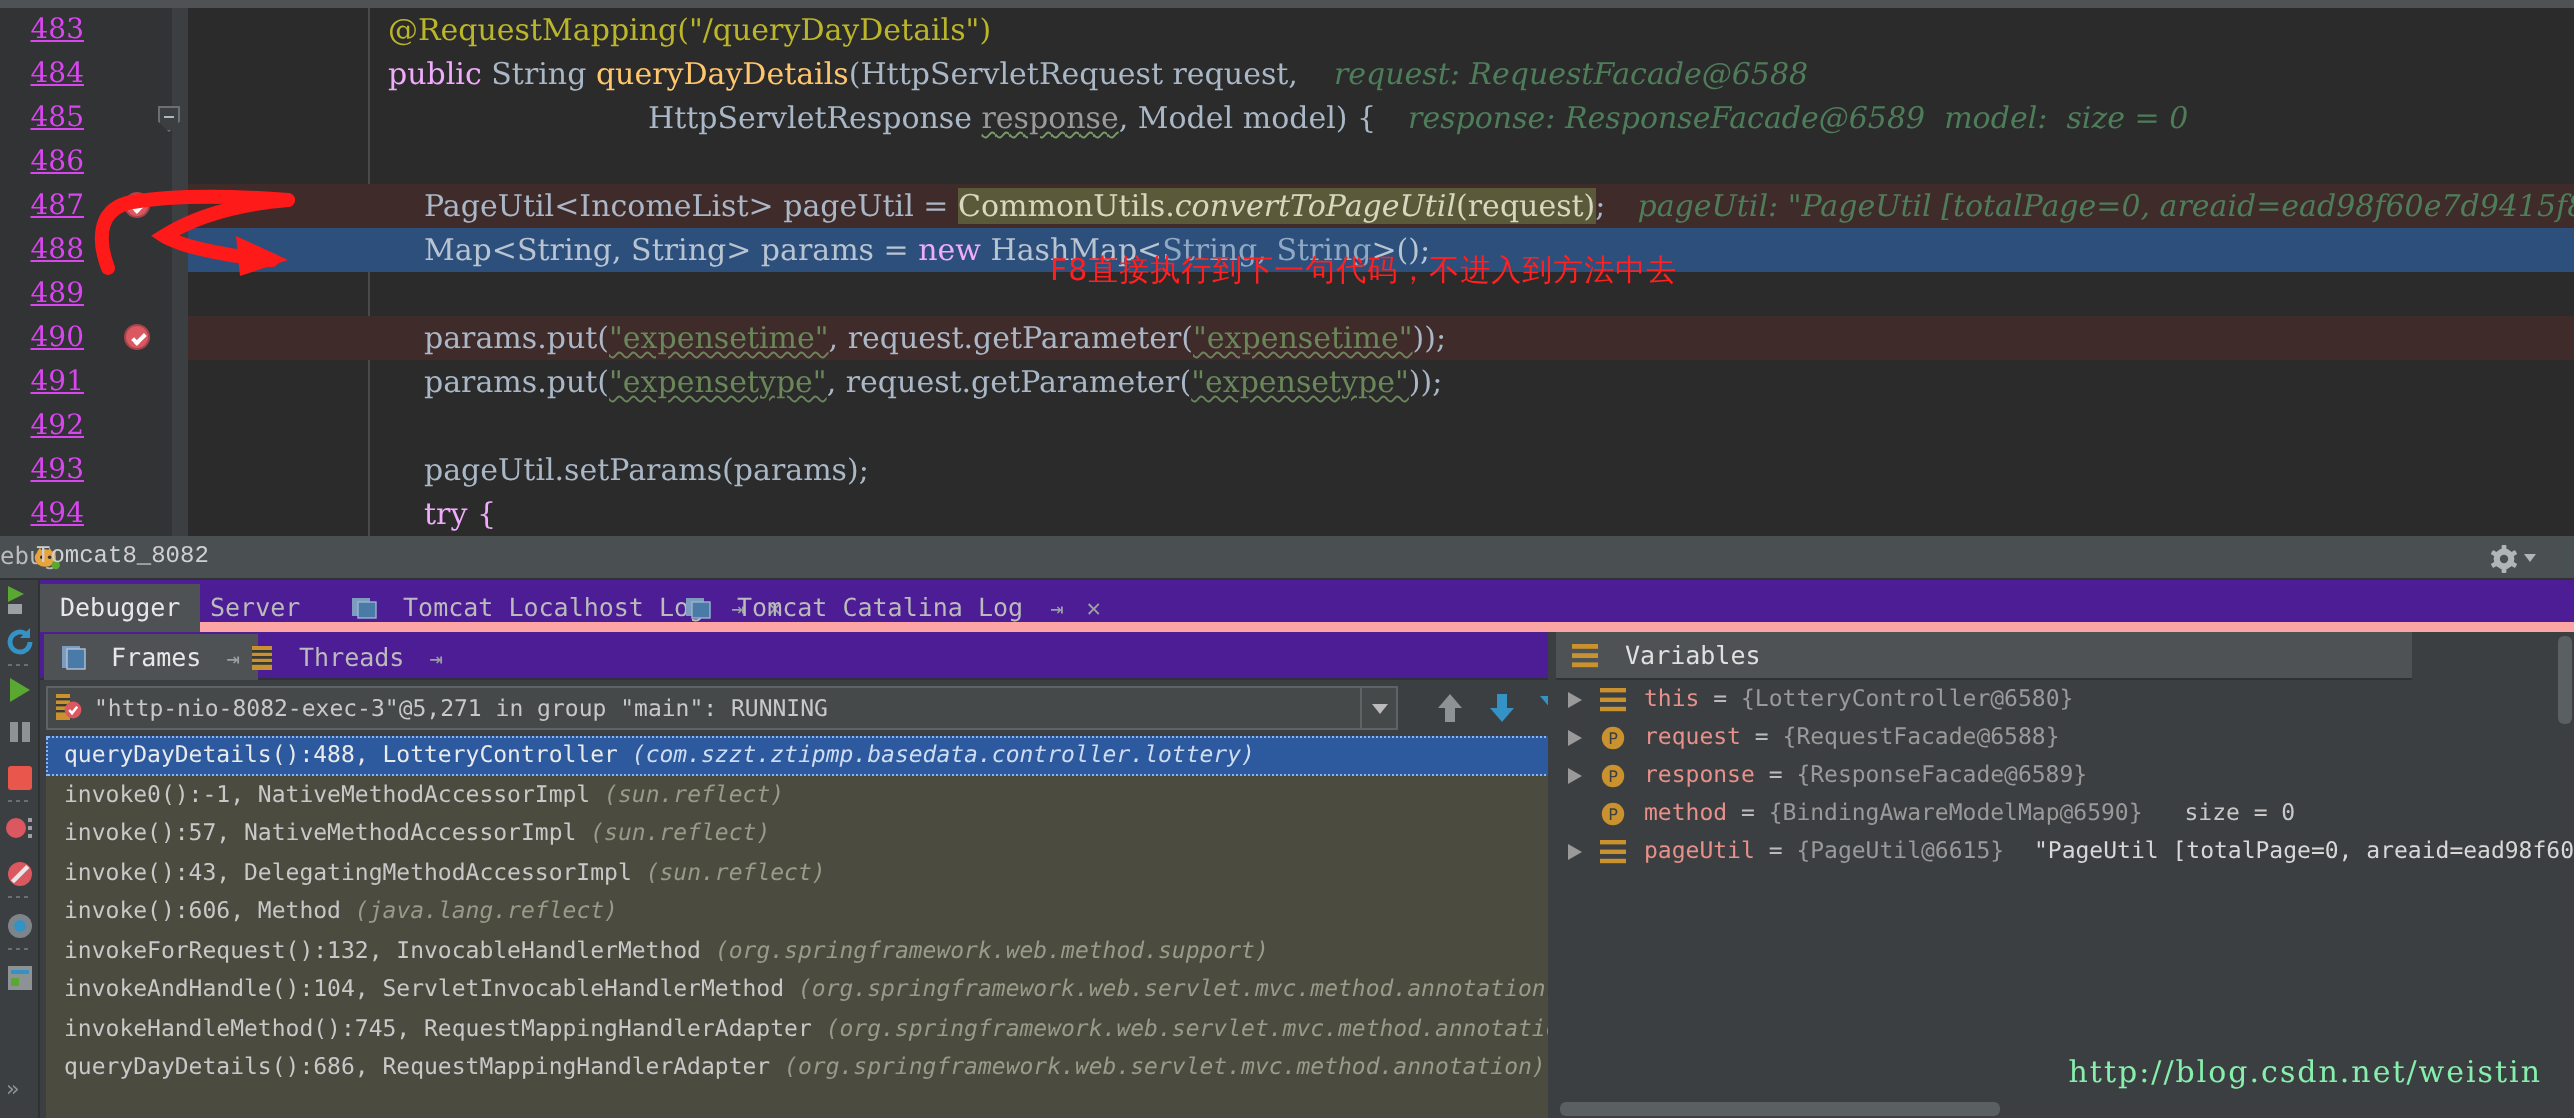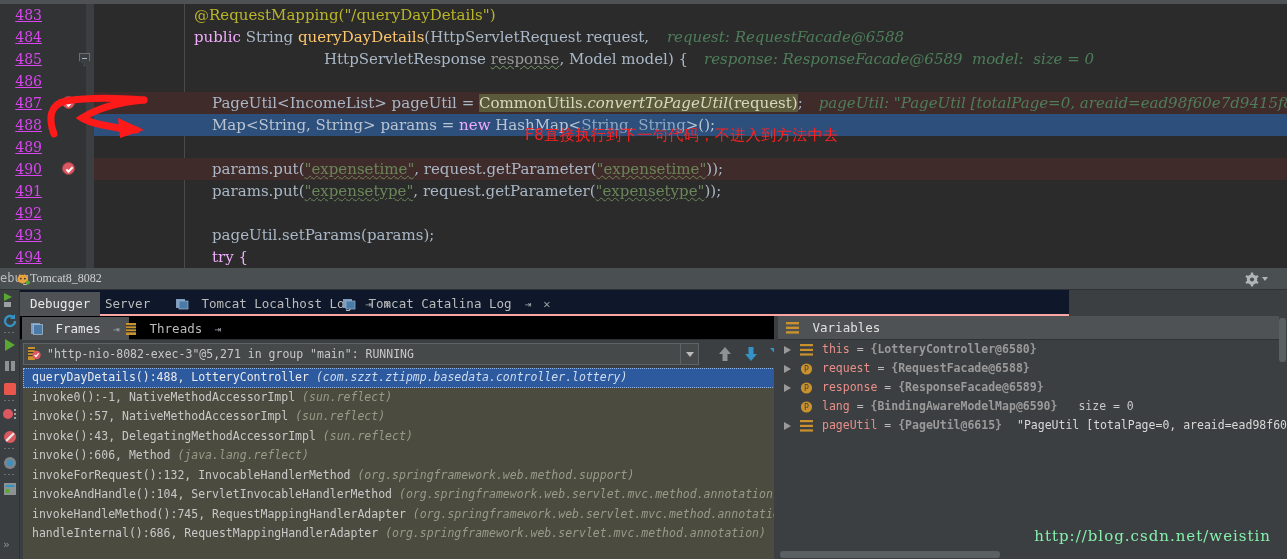--- a/index.html
+++ b/index.html
@@ -110,41 +110,41 @@
   }
   #dbg-header {
     position: absolute; left:0; top:0; width: 1287px; height: 22px;
     background: #4a4f52; border-bottom: 1px solid #2f3234;
   }
   #dbg-header .lbl {
     position:absolute; left: 0px; top: 3px; color:#bbbbbb; font-size: 12px;
     font-family:"DejaVu Sans Mono", monospace;
   }
   #dbg-header .cfg {
-    position:absolute; left: 30px; top: 3px; color:#d0d0d0; font-size:12px;
-    font-family:Liberation Serif, serif;
+    position:absolute; left: 18px; top: 3px; color:#d0d0d0; font-size:12px;
+    font-family:Liberation Mono, monospace;
   }
   .tomcat-ico{
     position:absolute; left:16px; top:4px; width:15px; height:14px;
   }
   #gear {
     position:absolute; right: 16px; top: 4px; width: 30px; height: 15px;
   }
 
   
   #leftstrip {
     position:absolute; left:0; top:22px; width:20px; height:269px;
     background:#3c3f41; border-right:1px solid #2f3234;
   }
   .vbtn { position:absolute; left:2px; width:16px; height:16px; }
 
   
   #tabrow {
-    position:absolute; left:20px; top:22px; width:1049px; height:26px;
-    background:#0f172a; border-bottom:2px solid #fca5a5;
+    position:absolute; left:20px; top:22px; width:1267px; height:26px;
+    background:#4c1d95; border-bottom:5px solid #fca5a5;
   }
   .dtab {
     position:absolute; top:2px; height:24px; line-height:24px;
     color:#bbbbbb; font-size:12.5px; padding:0 10px;
     font-family:"DejaVu Sans Mono", monospace; white-space:nowrap;
   }
   .dtab.active { background:#4e5254; color:#e8e8e8; }
   .dtab .tico { display:inline-block; width:13px; height:12px; vertical-align:-2px; margin-right:5px;}
   .dtab .pin { color:#9aa0a6; margin-left:6px; font-size:11px;}
   .dtab .xx  { color:#9aa0a6; margin-left:4px; font-size:12px;}
@@ -155,21 +155,21 @@
   .tsep { position:absolute; top:3px; width:1px; height:16px;
           background:repeating-linear-gradient(to bottom,#6a6f72 0 2px,transparent 2px 4px); }
 
   
   #framespane {
     position:absolute; left:20px; top:48px; width:754px; height:243px;
     background:#3c3f41;
   }
   #ftabs {
     position:absolute; left:0; top:0; width:754px; height:24px;
-    background:#000000; border-bottom:1px solid #2f3234;
+    background:#4c1d95; border-bottom:1px solid #2f3234;
   }
   .ftab {
     position:absolute; top:1px; height:23px; line-height:23px; padding:0 9px;
     color:#bbbbbb; font-size:12.5px; font-family:"DejaVu Sans Mono", monospace;
     white-space:nowrap;
   }
   .ftab.active { background:#4e5254; color:#e8e8e8; }
   .ftab .tico { display:inline-block; width:12px; height:12px; vertical-align:-2px; margin-right:5px;}
   .ftab .pin { color:#9aa0a6; margin-left:5px; font-size:11px;}
 
@@ -201,21 +201,21 @@
   .frame-row.sel .pkg { color:#cddcf0; font-style:italic; }
 
   #vsplit { position:absolute; left:774px; top:48px; width:4px; height:243px;
             background:#3c3f41; }
 
   #varspane {
     position:absolute; left:778px; top:48px; width:509px; height:243px;
     background:#3c3f41;
   }
   #vhead {
-    position:absolute; left:0; top:0; width:501px; height:24px;
+    position:absolute; left:0; top:0; width:428px; height:24px;
     background:#4e5254; border-bottom:1px solid #2f3234;
     color:#e0e0e0; font-size:12.5px; line-height:23px;
     font-family:"DejaVu Sans Mono", monospace;
   }
   #vhead .tico{ display:inline-block; width:13px; height:12px; vertical-align:-2px; margin:0 6px 0 8px;}
   #varslist {
     position:absolute; left:0; top:24px; width:509px; height:219px;
     background:#3c3f41; overflow:hidden;
   }
   .var-row {
@@ -224,21 +224,21 @@
     font-family:"DejaVu Sans Mono", monospace; padding-left:44px;
   }
   .var-row .tri {
     position:absolute; left:6px; top:6px; width:0; height:0;
     border-top:4.5px solid transparent; border-bottom:4.5px solid transparent;
     border-left:7px solid #9a9a9a;
   }
   .var-row .vico { position:absolute; left:22px; top:4px; width:13px; height:12px; }
   .var-row .vname { color:#e8908a; }
   .var-row .veq   { color:#bbbbbb; }
-  .var-row .vval  { color:#9a9a9a;font-weight:bold; }
+  .var-row .vval  { color:#9a9a9a; }
   .var-row .vstr  { color:#d8d8d8; }
   .var-row .vsize { color:#c8c8c8; }
 
   #watermark {
     position:absolute; right:16px; bottom:14px; color:#86efac;
     font-size:15px; font-family:"DejaVu Serif", serif; letter-spacing:1px;
   }
   #hbar {
     position:absolute; left:780px; bottom:1px; width:220px; height:7px;
     background:#5a5f62; border-radius:3px;
@@ -586,21 +586,21 @@
         </div>
         <div class="frame-row">
           <span>invokeAndHandle():104, ServletInvocableHandlerMethod</span>
           <span class="pkg">(org.springframework.web.servlet.mvc.method.annotation)</span>
         </div>
         <div class="frame-row">
           <span>invokeHandleMethod():745, RequestMappingHandlerAdapter</span>
           <span class="pkg">(org.springframework.web.servlet.mvc.method.annotation)</span>
         </div>
         <div class="frame-row">
-          <span>handleInternal():686, RequestMappingHandlerAdapter</span>
+          <span>queryDayDetails():686, RequestMappingHandlerAdapter</span>
           <span class="pkg">(org.springframework.web.servlet.mvc.method.annotation)</span>
         </div>
       </div>
     </div>
 
     <div id="vsplit"></div>
 
     <div id="varspane">
       <div id="vhead">
         <svg class="tico" viewBox="0 0 13 12">
@@ -644,21 +644,21 @@
           <span class="vname">response</span>
           <span class="veq"> = </span>
           <span class="vval">{ResponseFacade@6589}</span>
         </div>
 
         <div class="var-row">
           <svg class="vico" viewBox="0 0 13 12">
             <circle cx="6.5" cy="6" r="5.6" fill="#c9922e"></circle>
             <text x="6.5" y="9" font-size="8" font-family="DejaVu Sans, sans-serif" fill="#3c3f41" text-anchor="middle">P</text>
           </svg>
-          <span class="vname">lang</span>
+          <span class="vname">method</span>
           <span class="veq"> = </span>
           <span class="vval">{BindingAwareModelMap@6590}</span>
           <span class="vsize" style="margin-left:14px">size = 0</span>
         </div>
 
         <div class="var-row">
           <span class="tri"></span>
           <svg class="vico" viewBox="0 0 13 12">
             <rect x="0" y="0" width="13" height="2.2" fill="#c9922e"></rect>
               <rect x="0" y="4.8" width="13" height="2.2" fill="#c9922e"></rect>

